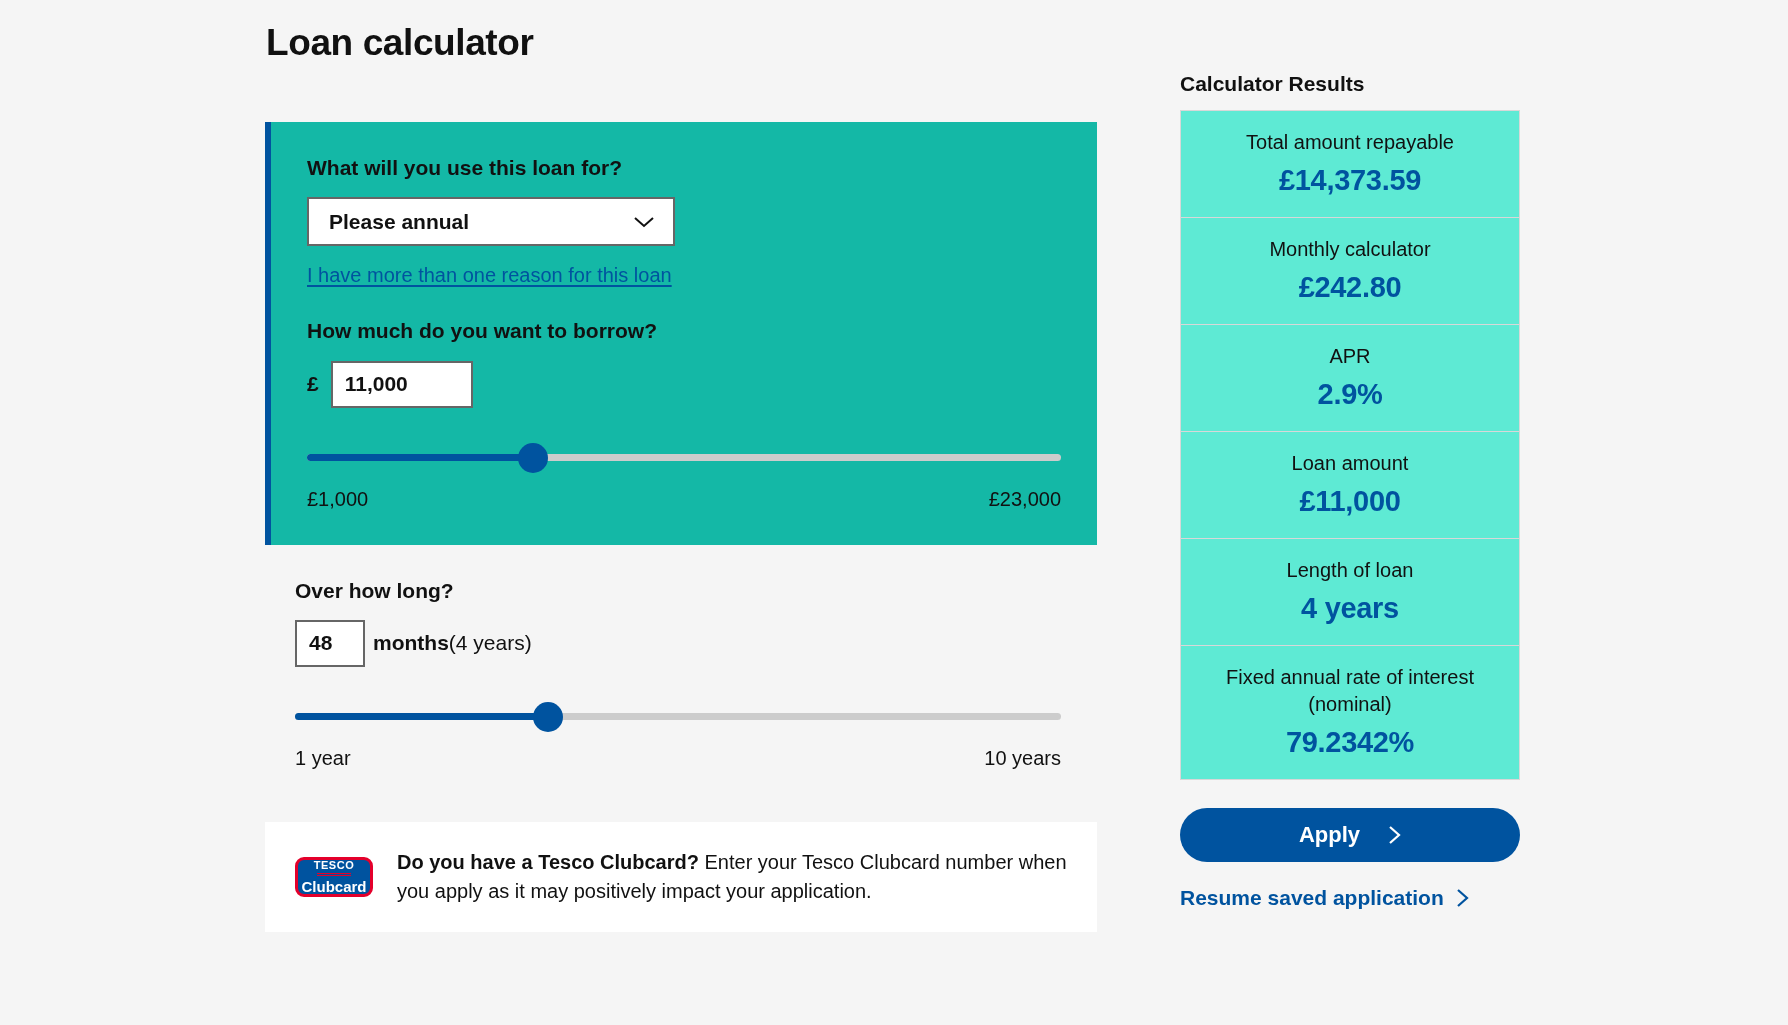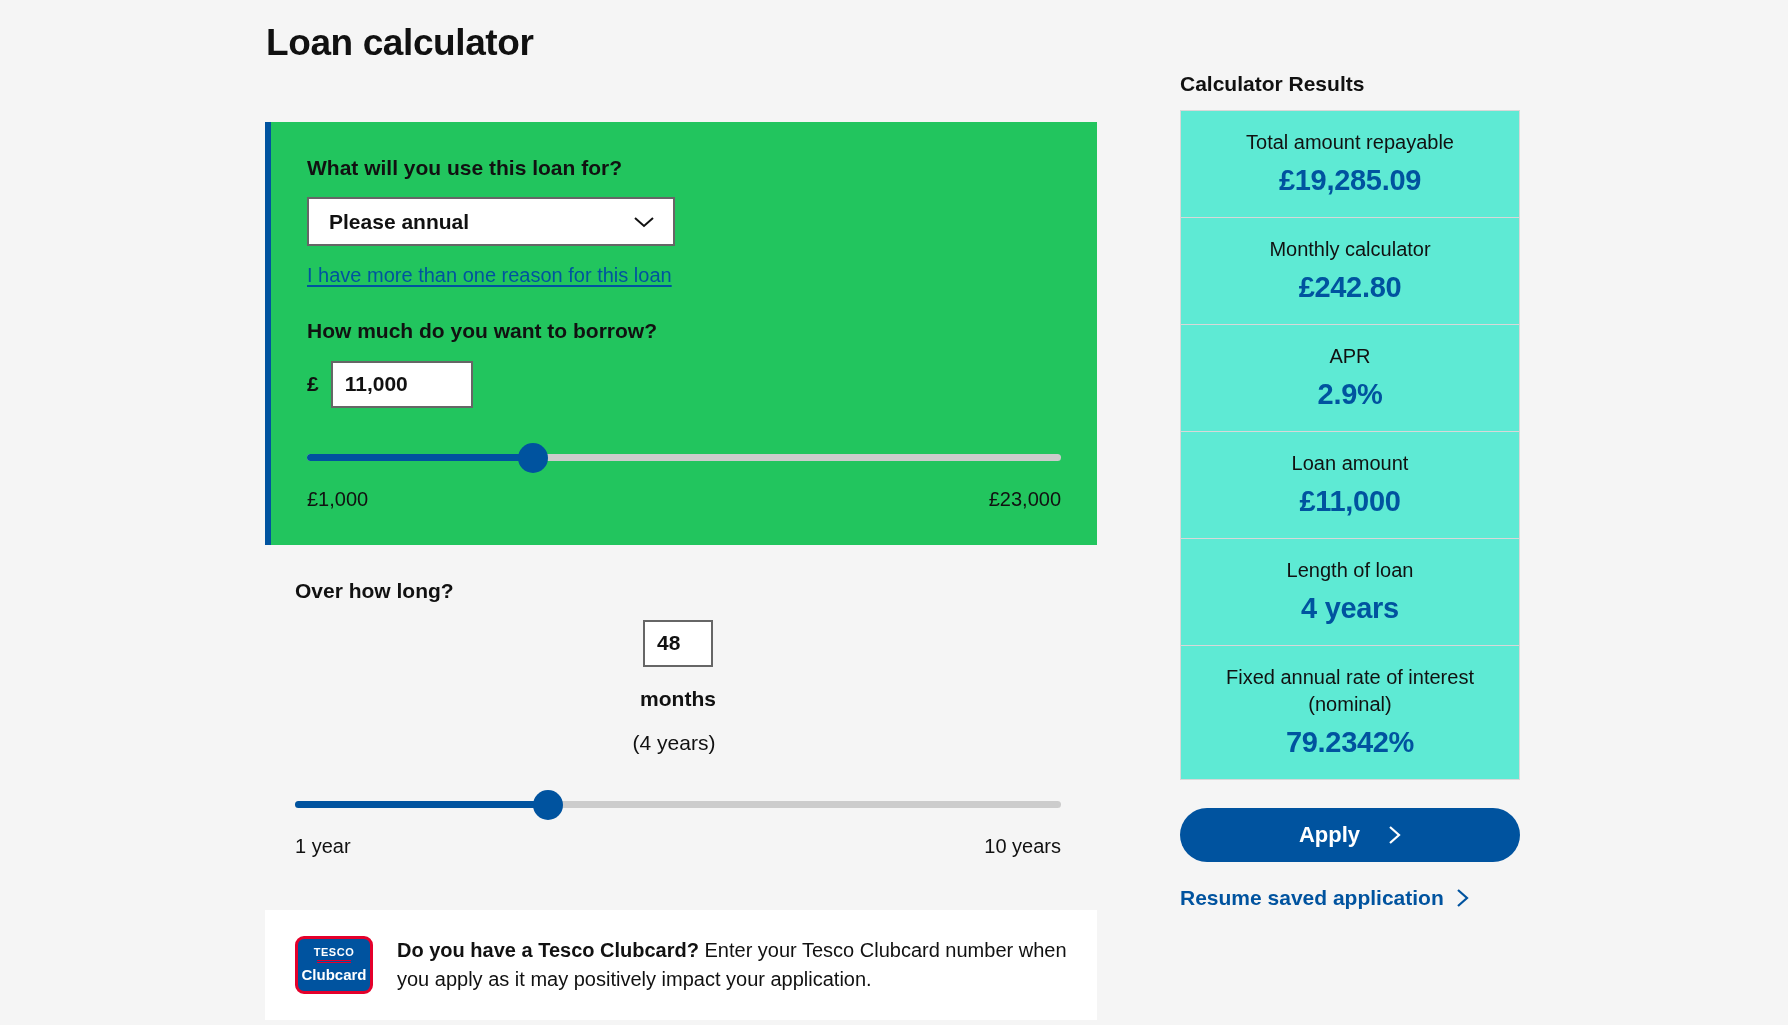--- a/index.html
+++ b/index.html
@@ -33,21 +33,21 @@
 
   
   .left-col {
     position: absolute;
     left: 265px;
     top: 122px;
     width: 832px;
   }
 
   .card-white {
-    background: #22c55e;
+    background: #14b8a6;
     box-sizing: border-box;
   }
   .card-accented {
     border-left: 6px solid #00539F;
     padding: 32px 36px 34px 36px;
   }
 
   .field-label {
     font-size: 21px;
     font-weight: bold;
@@ -166,22 +166,21 @@
   }
 
   
   .term-section {
     margin-top: 32px;
     padding: 0 36px 0 30px;
   }
   .term-row {
     display: flex;
     align-items: center;
-    gap: 20px;
-    flex-direction: column;
+    gap: 8px;
   }
   .term-units {
     font-size: 21px;
     font-weight: bold;
     color: #111111;
   }
   .term-years {
     font-size: 21px;
     font-weight: normal;
     color: #111111;
@@ -193,21 +192,21 @@
     margin-top: 52px;
     background: #ffffff;
     display: flex;
     align-items: center;
     gap: 24px;
     padding: 26px 30px;
   }
   .clubcard-logo {
     flex: 0 0 auto;
     width: 78px;
-    height: 58px;
+    height: 40px;
     background: #00539F;
     border: 3px solid #E4002B;
     border-radius: 9px;
     display: flex;
     flex-direction: column;
     align-items: center;
     justify-content: center;
     box-sizing: border-box;
   }
   .cc-tesco {
@@ -386,21 +385,21 @@
 
   </div>
 
   <div class="right-col">
 
     <div class="results-heading">Calculator Results</div>
 
     <div class="results-table" id="results-table">
         <div class="result-row">
           <div class="result-label">Total amount repayable</div>
-          <div class="result-value">£19,285.09</div>
+          <div class="result-value">£14,373.59</div>
         </div>
         <div class="result-row">
           <div class="result-label">Monthly calculator</div>
           <div class="result-value">£242.80</div>
         </div>
         <div class="result-row">
           <div class="result-label">APR</div>
           <div class="result-value">2.9%</div>
         </div>
         <div class="result-row">

